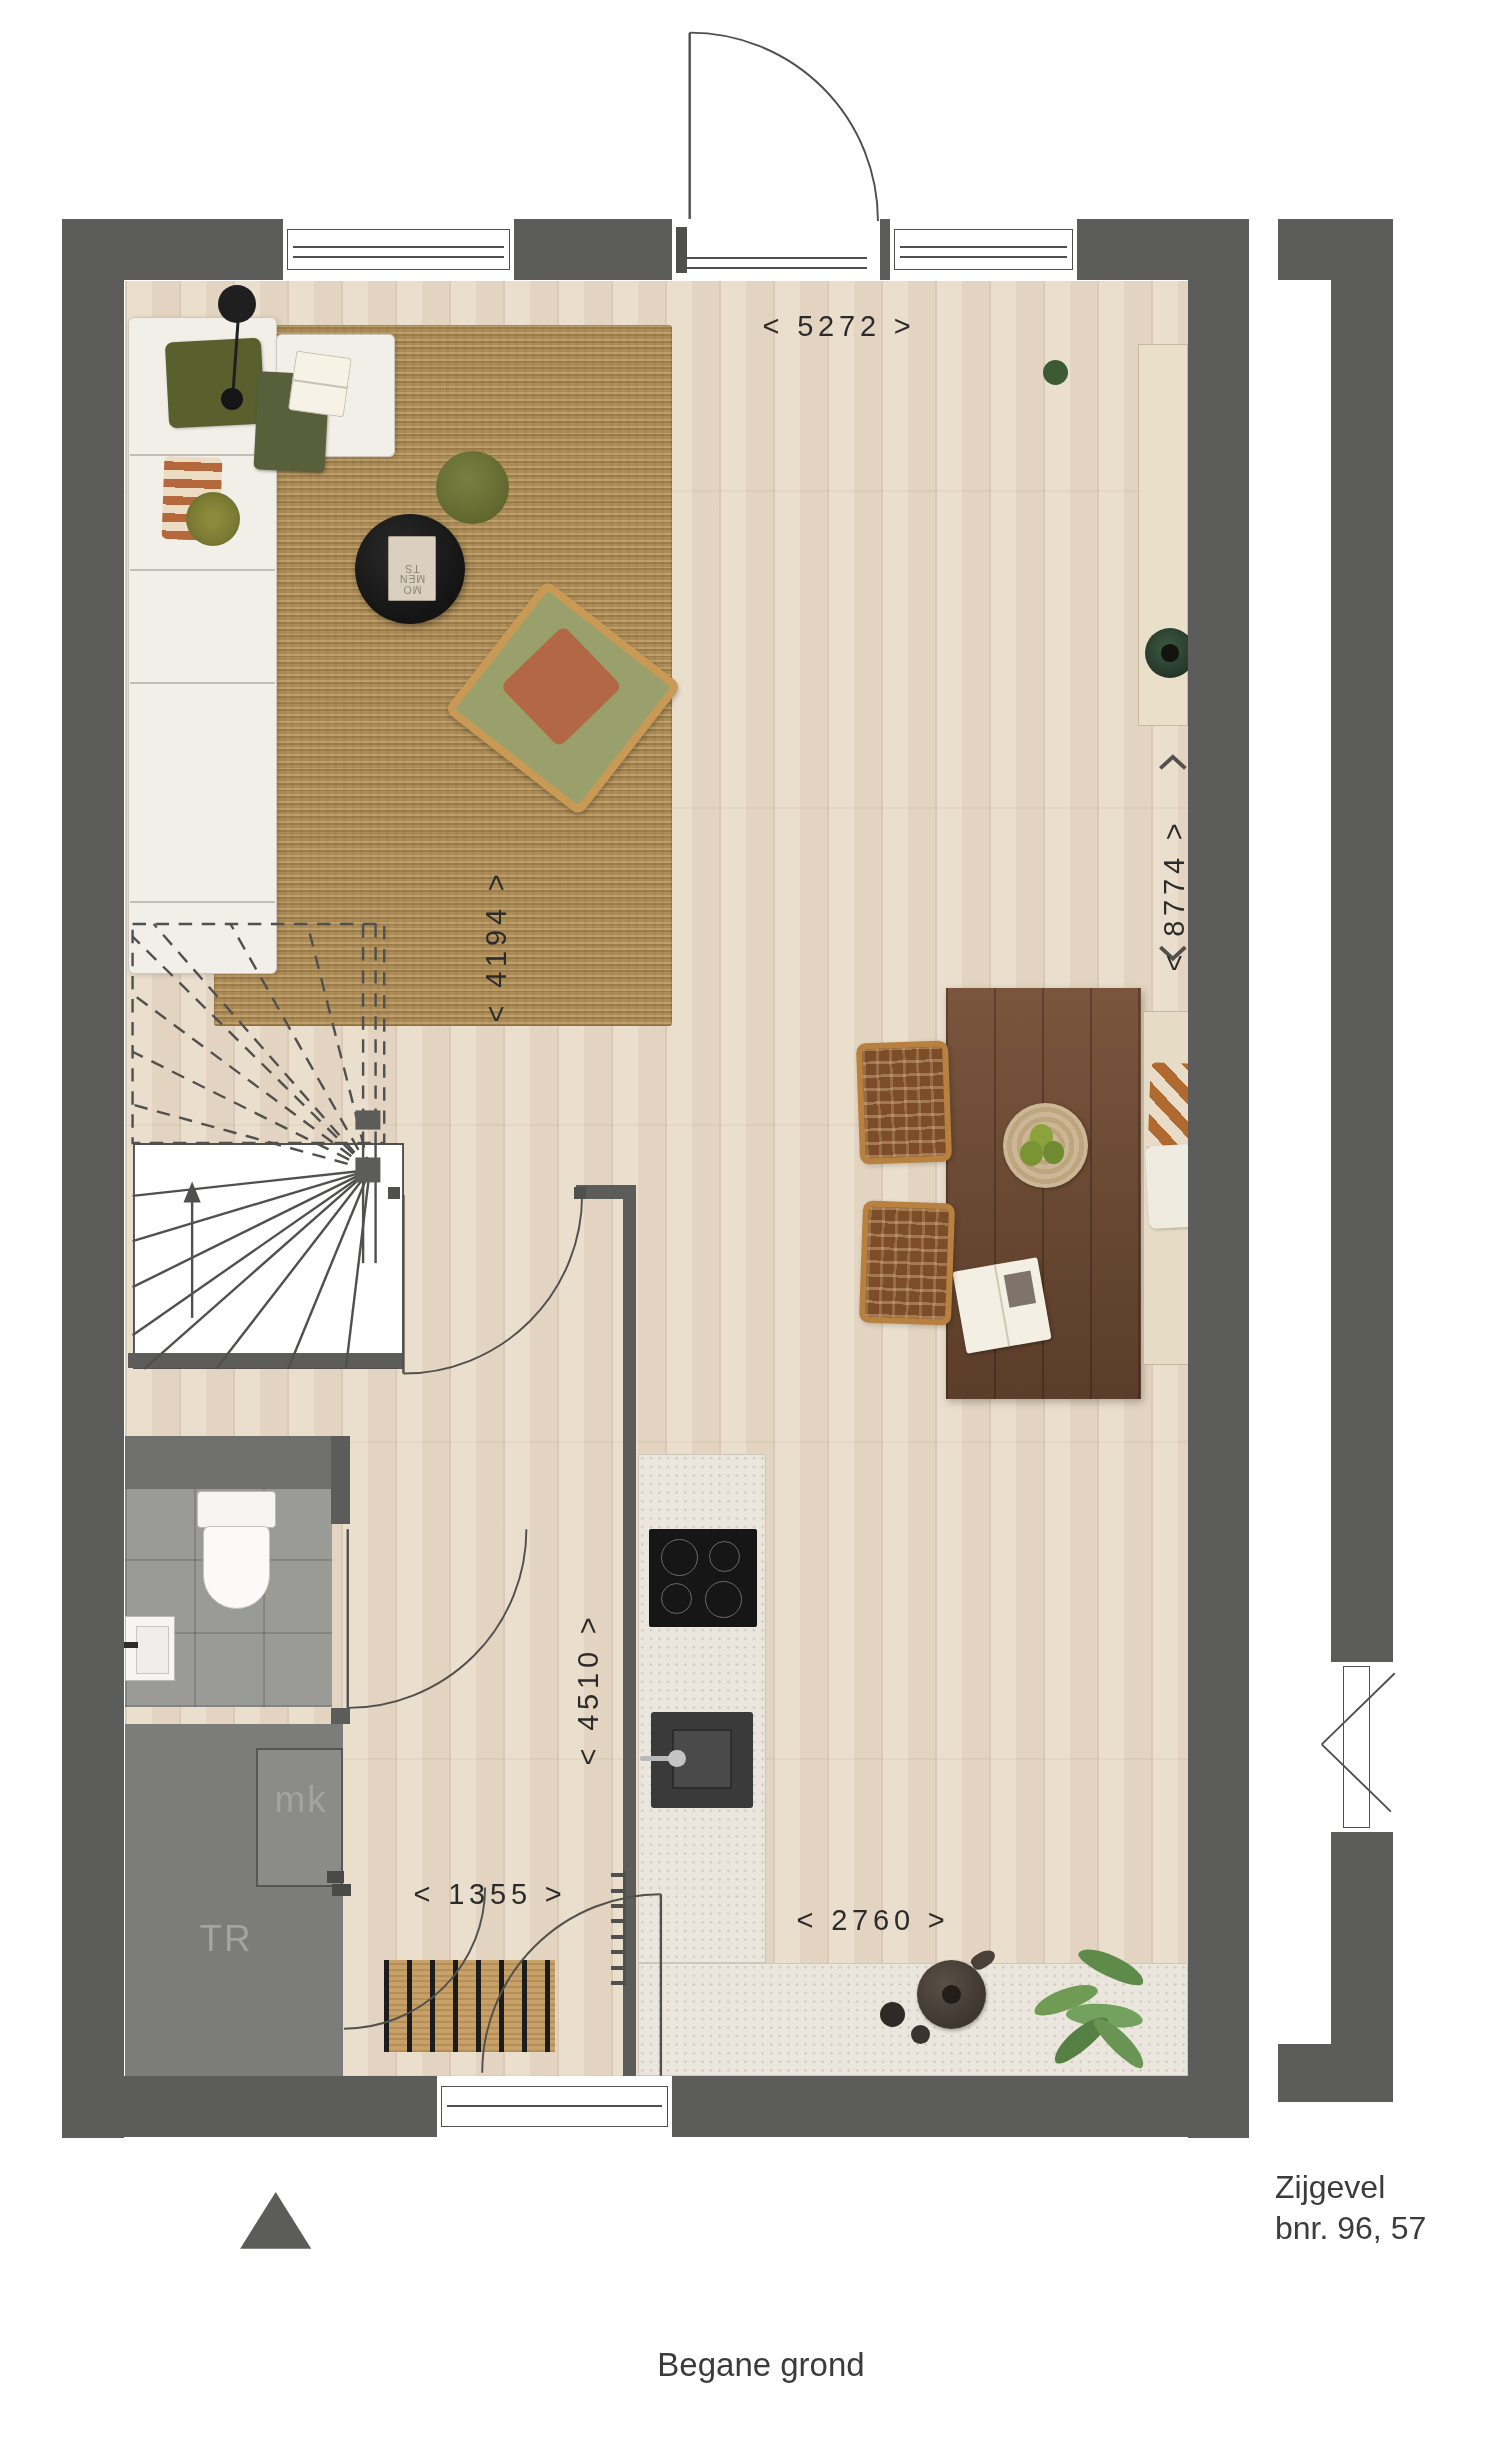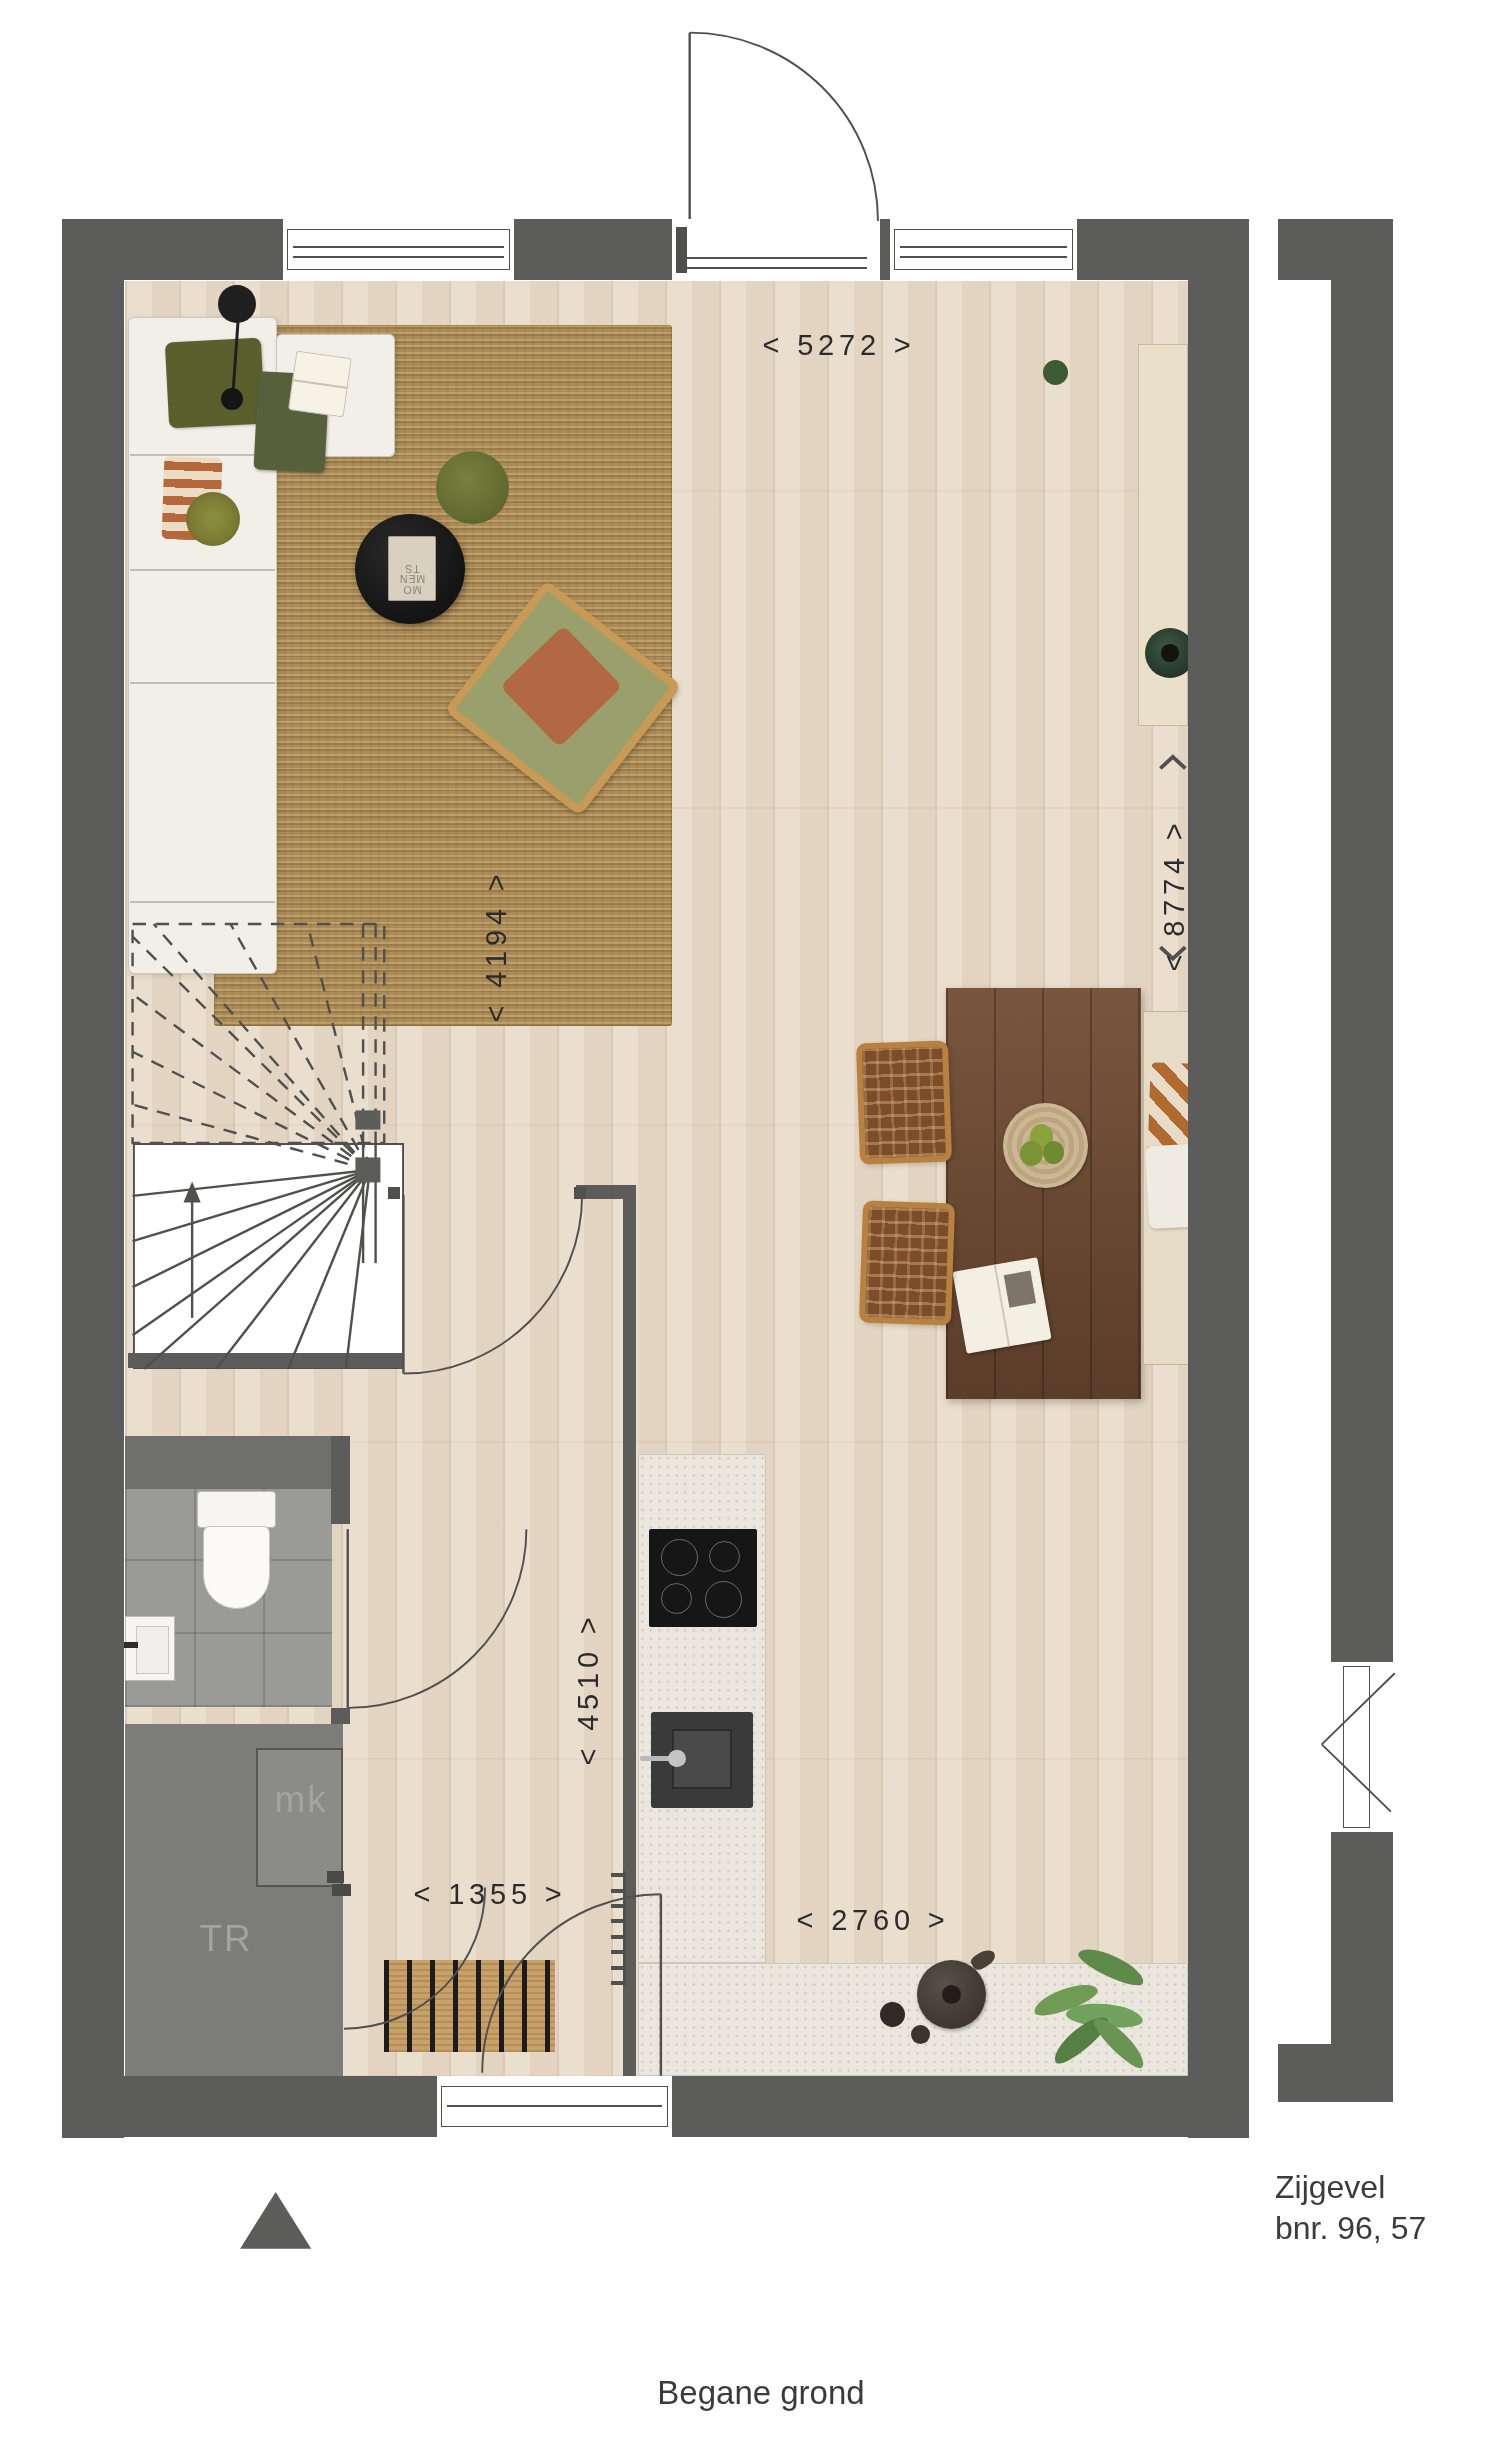--- a/index.html
+++ b/index.html
@@ -277,25 +277,25 @@
       <path d="M1208,800 L1221,788 L1234,800" stroke-width="4"></path>
       <path d="M1208,986 L1221,998 L1234,986" stroke-width="4"></path>
     </g>
 
     <polygon points="200,1230 191,1252 209,1252" fill="#50504e"></polygon>
     <rect x="370" y="1156" width="26" height="20" fill="#5c5c5a"></rect>
     <rect x="370" y="1205" width="26" height="26" fill="#5c5c5a"></rect>
     <polygon points="287,2282 250,2341 324,2341" fill="#5c5c5a"></polygon>
   </svg>
 
-  <div class="dim" style="left:839px;top:345px;">&lt; 5272 &gt;</div>
+  <div class="dim" style="left:839px;top:326px;">&lt; 5272 &gt;</div>
   <div class="dim v" style="left:496px;top:946px;">&lt; 4194 &gt;</div>
   <div class="dim v" style="left:1174px;top:895px;">&lt; 8774 &gt;</div>
   <div class="dim v" style="left:588px;top:1689px;">&lt; 4510 &gt;</div>
   <div class="dim" style="left:490px;top:1894px;">&lt; 1355 &gt;</div>
   <div class="dim" style="left:873px;top:1920px;">&lt; 2760 &gt;</div>
 
   <div class="sideL" style="left:1275px;top:2169px;">Zijgevel</div>
   <div class="sideL" style="left:1275px;top:2210px;">bnr. 96, 57</div>
-  <div class="caption" style="left:761px;top:2346px;margin-top:28px;">Begane grond</div>
+  <div class="caption" style="left:761px;top:2346px;">Begane grond</div>
 
 </div>
 
 
 </body></html>

